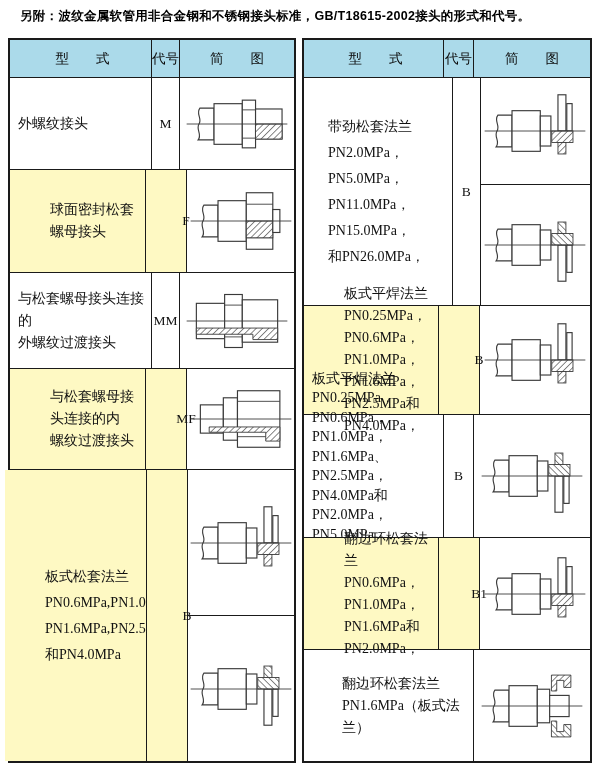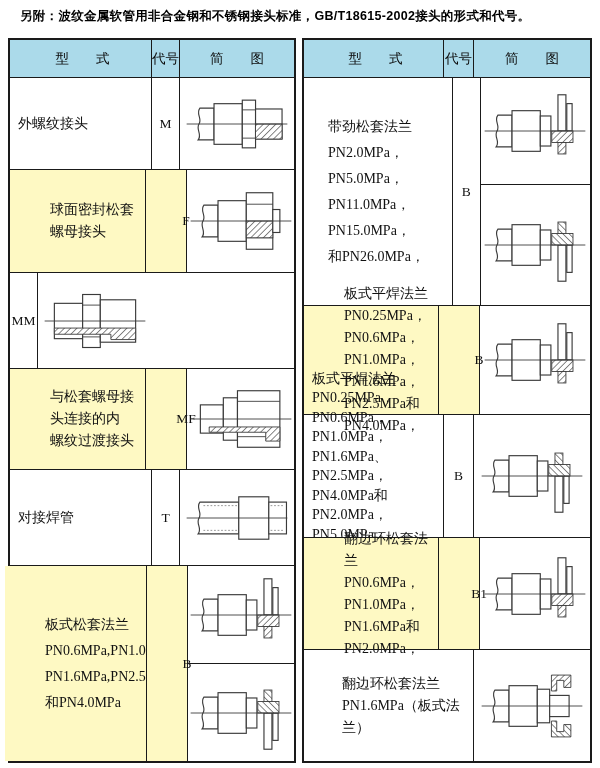--- a/index.html
+++ b/index.html
@@ -202,48 +202,41 @@
     <div class="cell c-type">球面密封松套螺母接头</div>
     <div class="cell c-code">F</div>
     <div class="cell c-diag">
       <svg class="diag" viewBox="0 0 120 90" aria-label="spherical-seal-loose-nut-fitting-diagram">
           <use href="#d-f"></use>
         </svg>
     </div>
   </div>
 
   <div class="row" style="height:96px">
+    <div class="cell c-type">与松套螺母接头连接的
+外螺纹过渡接头</div>
     <div class="cell c-code">MM</div>
     <div class="cell c-diag">
       <svg class="diag" viewBox="0 0 120 90" aria-label="male-thread-adapter-diagram">
           <use href="#d-mm"></use>
         </svg>
     </div>
   </div>
 
   <div class="row hl" style="height:101px">
     <div class="cell c-type">与松套螺母接头连接的内
 螺纹过渡接头</div>
     <div class="cell c-code">MF</div>
     <div class="cell c-diag">
       <svg class="diag" viewBox="0 0 120 90" aria-label="female-thread-adapter-diagram">
           <use href="#d-mf"></use>
         </svg>
     </div>
   </div>
 
-  <div class="row" style="height:96px">
-    <div class="cell c-type">对接焊管</div>
-    <div class="cell c-code">T</div>
-    <div class="cell c-diag">
-      <svg class="diag" viewBox="0 0 120 90" aria-label="butt-weld-tube-diagram">
-          <use href="#d-t"></use>
-        </svg>
-    </div>
-  </div>
 
   <div class="row hl grow loose">
     <div class="cell c-type">板式松套法兰
 PN0.6MPa,PN1.0MPa,
 PN1.6MPa,PN2.5MPa,
 和PN4.0MPa</div>
     <div class="cell c-code">B</div>
     <div class="cell c-diag">
       <div class="subcell">
         <svg class="diag" viewBox="0 0 120 90" aria-label="plate-loose-flange-diagram-top">

